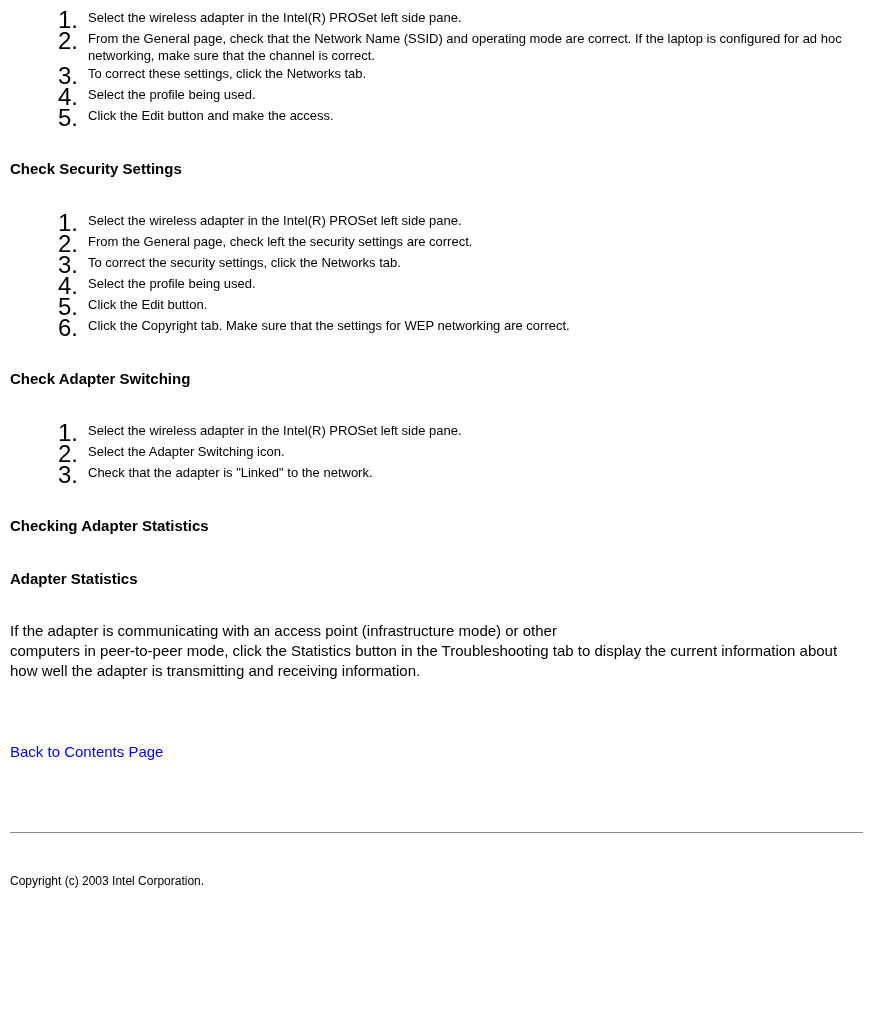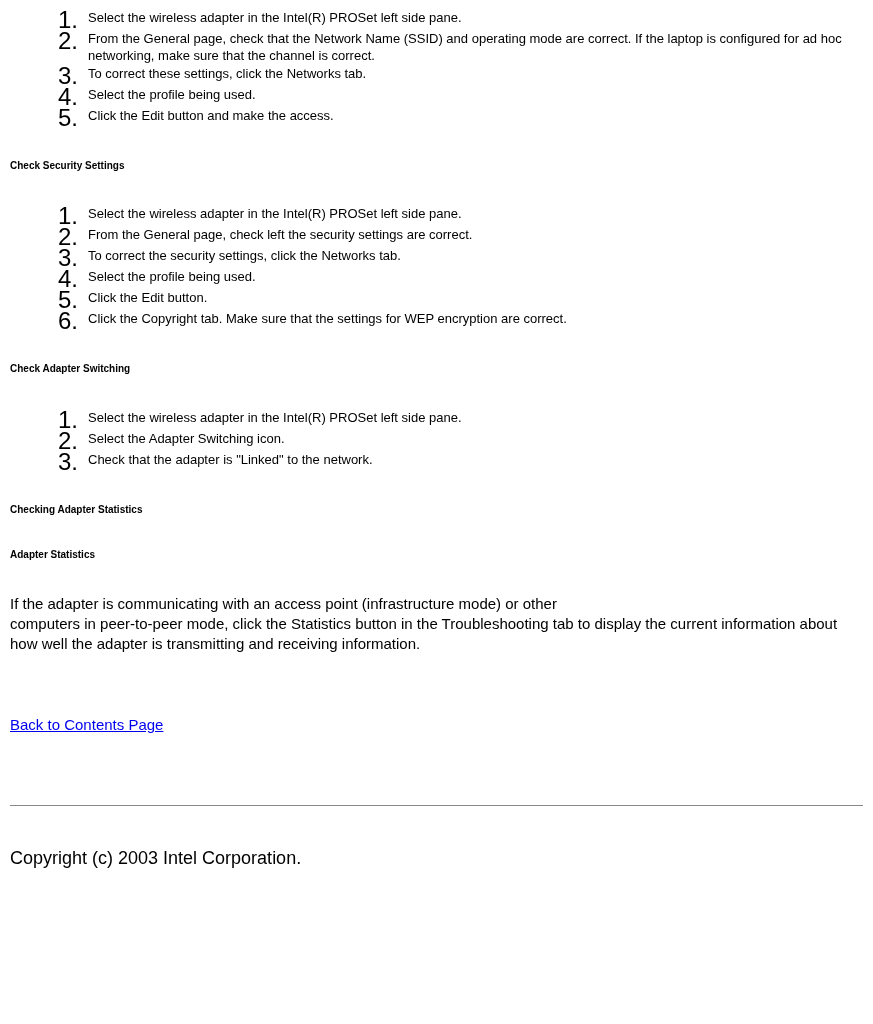--- a/index.html
+++ b/index.html
@@ -36,45 +36,44 @@
     }
     .txt {
       font-size: 13px;
       padding-top: 2px;
       padding-bottom: 2px;
       line-height: 1.3;
       flex: 1;
     }
     .heading {
       font-weight: bold;
-      font-size: 10px;
+      font-size: 15px;
       margin-top: 32px;
       margin-bottom: 32px;
     }
     .para {
       font-size: 15px;
       margin-top: 22px;
       margin-bottom: 30px;
       line-height: 1.35;
     }
     .link {
       color: #0000EE;
-      text-decoration: underline;
       cursor: pointer;
       display: inline-block;
       margin-top: 30px;
       margin-bottom: 70px;
     }
     hr {
       border: none;
       border-top: 1px solid #888;
       margin: 0;
     }
     .copyright {
-      font-size: 18px;
+      font-size: 12px;
       margin-top: 40px;
     }
     b {
       font-weight: normal;
     }
   </style>
 </head>
 <body>
 
 
@@ -120,21 +119,21 @@
   <div class="list-item">
     <div class="num">4.</div>
     <div class="txt">Select the profile being used.</div>
   </div>
   <div class="list-item">
     <div class="num">5.</div>
     <div class="txt"><span>Click the </span><b>Edit</b><span> button.</span></div>
   </div>
   <div class="list-item">
     <div class="num">6.</div>
-    <div class="txt"><span>Click the </span><b>Copyright</b><span> tab. Make sure that the settings for WEP encryption are correct.</span></div>
+    <div class="txt"><span>Click the </span><b>Copyright</b><span> tab. Make sure that the settings for WEP networking are correct.</span></div>
   </div>
 </div>
 
 <div class="heading">Check Adapter Switching</div>
 
 <div class="list">
   <div class="list-item">
     <div class="num">1.</div>
     <div class="txt">Select the wireless adapter in the Intel(R) PROSet left side pane.</div>
   </div>

